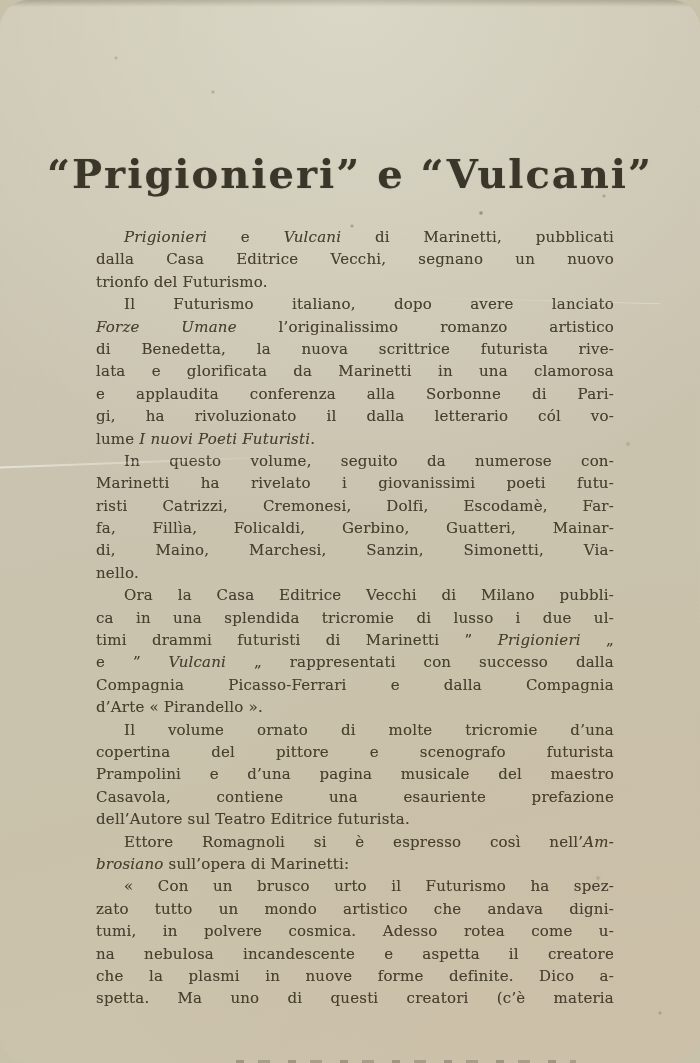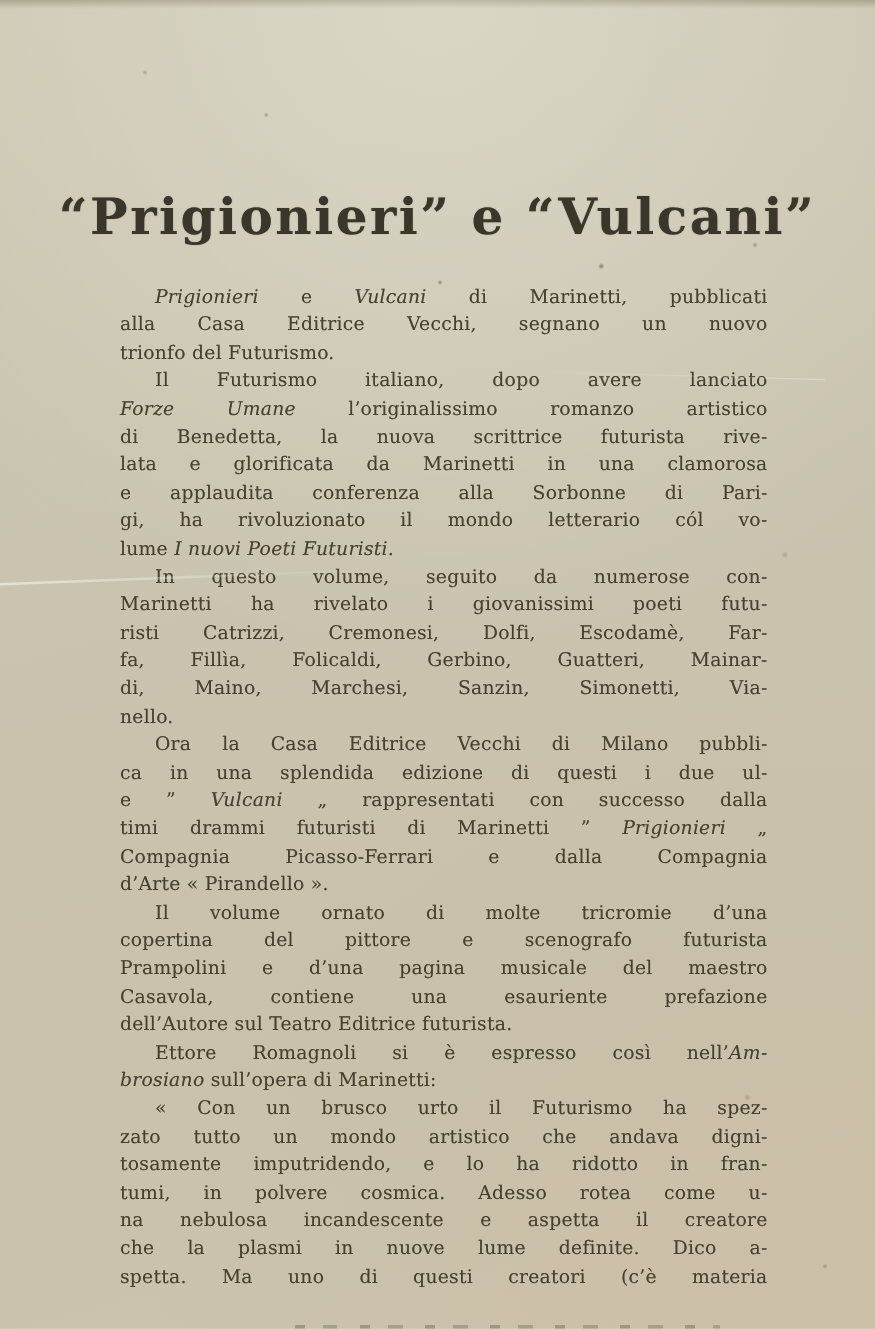--- a/index.html
+++ b/index.html
@@ -17,20 +17,21 @@
       radial-gradient(circle 2px at 628px 444px, rgba(90,75,55,.25), transparent 3px),
       radial-gradient(circle 1.5px at 116px 58px, rgba(60,55,40,.3), transparent 2.2px),
       radial-gradient(circle 2px at 598px 878px, rgba(90,75,55,.28), transparent 3px),
       radial-gradient(circle 1.5px at 660px 1013px, rgba(60,55,40,.35), transparent 2.2px),
       
       radial-gradient(120% 80% at 88% 100%, rgba(200,160,130,0.12), transparent 60%),
       radial-gradient(140% 90% at 50% 0%, rgba(255,255,248,0.30), transparent 55%),
       linear-gradient(180deg, rgba(125,120,96,0.55) 0px, rgba(125,120,96,0) 7px),
       linear-gradient(180deg, rgba(120,115,92,0.25) 100%, rgba(120,115,92,0.25) 100%),
       linear-gradient(165deg, #e8e3cf 0%, #e4decb 40%, #e5dcc5 72%, #e9dfc8 100%);
+    border-radius: 28px;
   }
   .page-title{
     position:absolute;top:150px;left:0;width:100%;
     margin:0;text-align:center;
     font-family:"DejaVu Serif", serif;
     font-weight:700;font-size:40px;
     letter-spacing:2px;
     color:#3a362a;
     text-shadow:0 0 1px rgba(58,54,42,0.35);
   }
@@ -73,66 +74,65 @@
 </style>
 </head>
 <body>
 
 <div class="page">
   <h1 class="page-title">“Prigionieri” e “Vulcani”</h1>
 
   <div class="document-body">
       <div class="para">
         <div class="line indent"><i>Prigionieri</i><span> e </span><i>Vulcani</i><span> di Marinetti, pubblicati</span></div>
-        <div class="line"><span>alla Casa Editrice Vecchi, segnano un nuovo</span></div>
+        <div class="line"><span>dalla Casa Editrice Vecchi, segnano un nuovo</span></div>
         <div class="line no-just"><span>trionfo del Futurismo.</span></div>
       </div>
       <div class="para">
         <div class="line indent"><span>Il Futurismo italiano, dopo avere lanciato</span></div>
         <div class="line"><i>Forze Umane</i><span> l’originalissimo romanzo artistico</span></div>
         <div class="line"><span>di Benedetta, la nuova scrittrice futurista rive-</span></div>
         <div class="line"><span>lata e glorificata da Marinetti in una clamorosa</span></div>
         <div class="line"><span>e applaudita conferenza alla Sorbonne di Pari-</span></div>
-        <div class="line"><span>gi, ha rivoluzionato il mondo letterario cól vo-</span></div>
+        <div class="line"><span>gi, ha rivoluzionato il dalla letterario cól vo-</span></div>
         <div class="line no-just"><span>lume </span><i>I nuovi Poeti Futuristi</i><span>.</span></div>
       </div>
       <div class="para">
         <div class="line indent"><span>In questo volume, seguito da numerose con-</span></div>
         <div class="line"><span>Marinetti ha rivelato i giovanissimi poeti futu-</span></div>
         <div class="line"><span>risti Catrizzi, Cremonesi, Dolfi, Escodamè, Far-</span></div>
         <div class="line"><span>fa, Fillìa, Folicaldi, Gerbino, Guatteri, Mainar-</span></div>
         <div class="line"><span>di, Maino, Marchesi, Sanzin, Simonetti, Via-</span></div>
         <div class="line no-just"><span>nello.</span></div>
       </div>
       <div class="para">
         <div class="line indent"><span>Ora la Casa Editrice Vecchi di Milano pubbli-</span></div>
-        <div class="line"><span>ca in una splendida edizione di questi i due ul-</span></div>
+        <div class="line"><span>ca in una splendida tricromie di lusso i due ul-</span></div>
+        <div class="line"><span>timi drammi futuristi di Marinetti ” </span><i>Prigionieri</i><span> „</span></div>
         <div class="line"><span>e ” </span><i>Vulcani</i><span> „ rappresentati con successo dalla</span></div>
-        <div class="line"><span>timi drammi futuristi di Marinetti ” </span><i>Prigionieri</i><span> „</span></div>
         <div class="line"><span>Compagnia Picasso-Ferrari e dalla Compagnia</span></div>
         <div class="line no-just"><span>d’Arte « Pirandello ».</span></div>
       </div>
       <div class="para">
         <div class="line indent"><span>Il volume ornato di molte tricromie d’una</span></div>
         <div class="line"><span>copertina del pittore e scenografo futurista</span></div>
         <div class="line"><span>Prampolini e d’una pagina musicale del maestro</span></div>
         <div class="line"><span>Casavola, contiene una esauriente prefazione</span></div>
         <div class="line no-just"><span>dell’Autore sul Teatro Editrice futurista.</span></div>
       </div>
       <div class="para">
         <div class="line indent"><span>Ettore Romagnoli si è espresso così nell’</span><i>Am-</i></div>
         <div class="line no-just"><i>brosiano</i><span> sull’opera di Marinetti:</span></div>
       </div>
       <div class="para">
         <div class="line indent"><span>« Con un brusco urto il Futurismo ha spez-</span></div>
         <div class="line"><span>zato tutto un mondo artistico che andava digni-</span></div>
-        <div class="line"><span>tosamente imputridendo, e lo ha ridotto in fran-</span></div>
         <div class="line"><span>tumi, in polvere cosmica. Adesso rotea come u-</span></div>
         <div class="line"><span>na nebulosa incandescente e aspetta il creatore</span></div>
-        <div class="line"><span>che la plasmi in nuove lume definite. Dico a-</span></div>
+        <div class="line"><span>che la plasmi in nuove forme definite. Dico a-</span></div>
         <div class="line"><span>spetta. Ma uno di questi creatori (c’è materia</span></div>
       </div>
     </div>
 
   <div class="paper-crease"></div>
   <div class="paper-crease2"></div>
   <div class="cutoff-fragments"></div>
 </div>
 
 </body></html>

